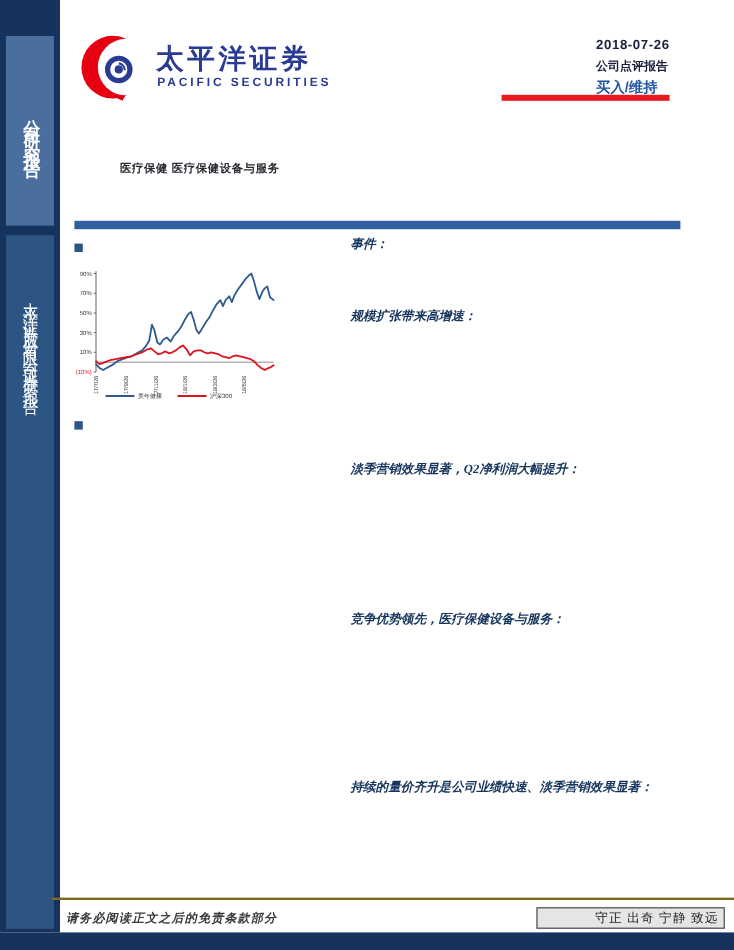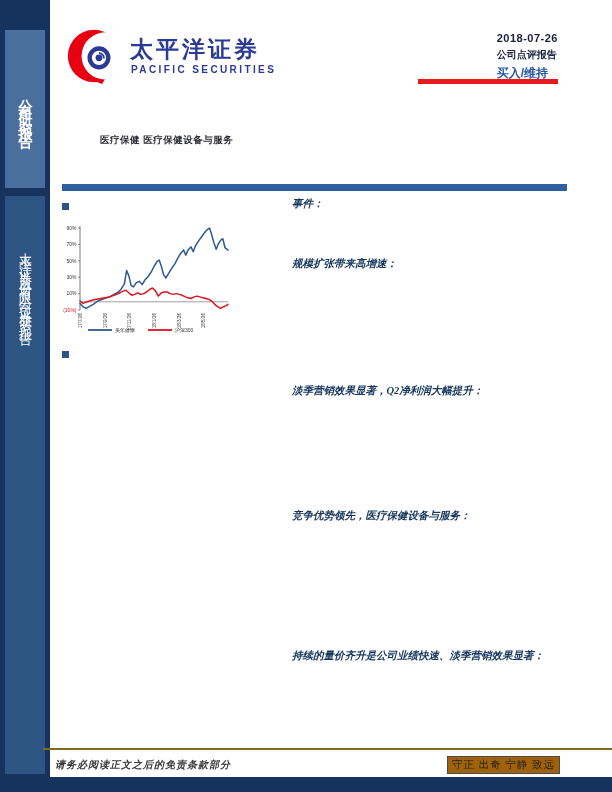--- a/index.html
+++ b/index.html
@@ -58,22 +58,22 @@
   }
   .s1 { top:197px; } .s2 { top:257px; } .s3 { top:384px; } .s4 { top:509px; } .s5 { top:649px; }
   
   .gold-line { position:absolute; left:43px; top:748px; width:569px; height:2px; background:#7d6b21; }
   .disclaimer {
     position:absolute; left:55px; top:758px; font-size:10px; font-style:italic;
     color:#3a3a3a; font-family:"Liberation Serif", serif; letter-spacing:1px;font-weight:bold;
   }
   .motto-box {
     position:absolute; left:447px; top:756px; min-width:100px; height:18px;
-    background:#a16207; border:1px solid #4a4a4a;
-    display:flex; align-items:center; justify-content:center;
+    background:#e5e5e5; border:1px solid #4a4a4a;
+    display:flex; align-items:center; justify-content:center;padding-left:44px;
   }
   .motto-text {
     font-size:10.5px; color:#222222; font-family:"Liberation Serif", serif;
     letter-spacing:1px; padding:0 4px; white-space:nowrap;
   }
   .bottom-bar { position:absolute; left:0; top:777px; width:612px; height:15px; background:#16335e; }
 </style>
 </head>
 <body>
 

